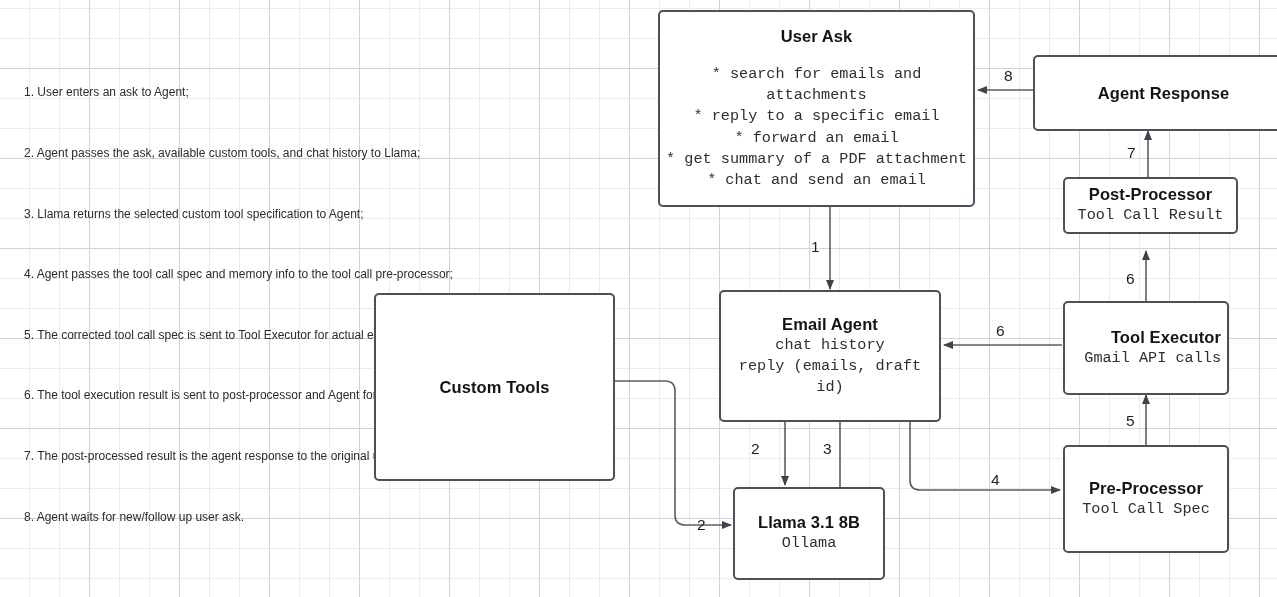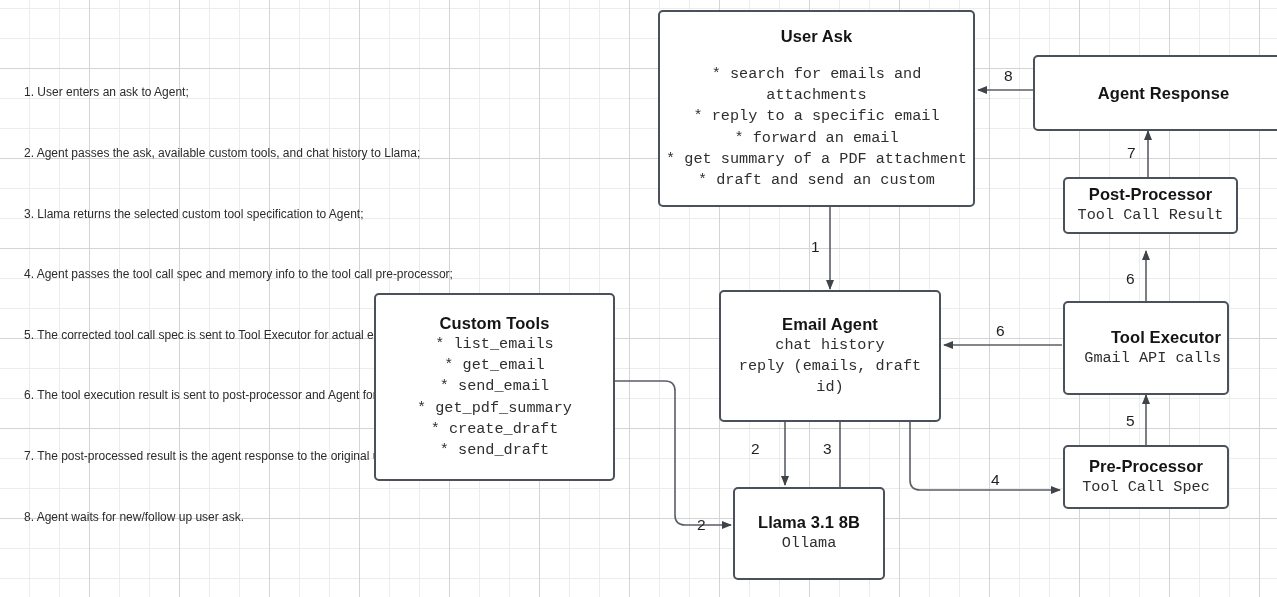--- a/index.html
+++ b/index.html
@@ -127,53 +127,45 @@
     <span class="legend-line">8. Agent waits for new/follow up user ask.</span>
   </div>
 
   <div class="node" style="left:658px; top:10px; width:317px; height:197px;gap:17px;">
     <div class="title">User Ask</div>
     <div class="sub">
       <span class="sub-list">* search for emails and attachments</span>
       <span class="sub-list">* reply to a specific email</span>
       <span class="sub-list">* forward an email</span>
       <span class="sub-list">* get summary of a PDF attachment</span>
-      <span class="sub-list">* draft and send an custom</span>
+      <span class="sub-list">* chat and send an email</span>
     </div>
   </div>
 
   <div class="node" style="left:1033px; top:55px; width:261px; height:76px;">
     <div class="title">Agent Response</div>
   </div>
 
   <div class="node" style="left:1063px; top:177px; width:175px; height:57px;">
     <div class="title">Post-Processor</div>
     <div class="sub">Tool Call Result</div>
   </div>
 
   <div class="node" style="left:1063px; top:301px; width:166px; height:94px;align-items:flex-end;">
     <div class="title">Tool Executor</div>
     <div class="sub">Gmail API calls</div>
   </div>
 
-  <div class="node" style="left:1063px; top:445px; width:166px; height:64px;">
+  <div class="node" style="left:1063px; top:445px; width:166px; height:108px;">
     <div class="title">Pre-Processor</div>
     <div class="sub">Tool Call Spec</div>
   </div>
 
   <div class="node" style="left:374px; top:293px; width:241px; height:188px;">
     <div class="title">Custom Tools</div>
-    <div class="sub">
-      <span class="sub-list">* list_emails</span>
-      <span class="sub-list">* get_email</span>
-      <span class="sub-list">* send_email</span>
-      <span class="sub-list">* get_pdf_summary</span>
-      <span class="sub-list">* create_draft</span>
-      <span class="sub-list">* send_draft</span>
-    </div>
   </div>
 
   <div class="node" style="left:719px; top:290px; width:222px; height:132px;">
     <div class="title">Email Agent</div>
     <div class="sub">
       <span class="sub-list">chat history</span>
       <span class="sub-list">reply (emails, draft id)</span>
     </div>
   </div>
 

